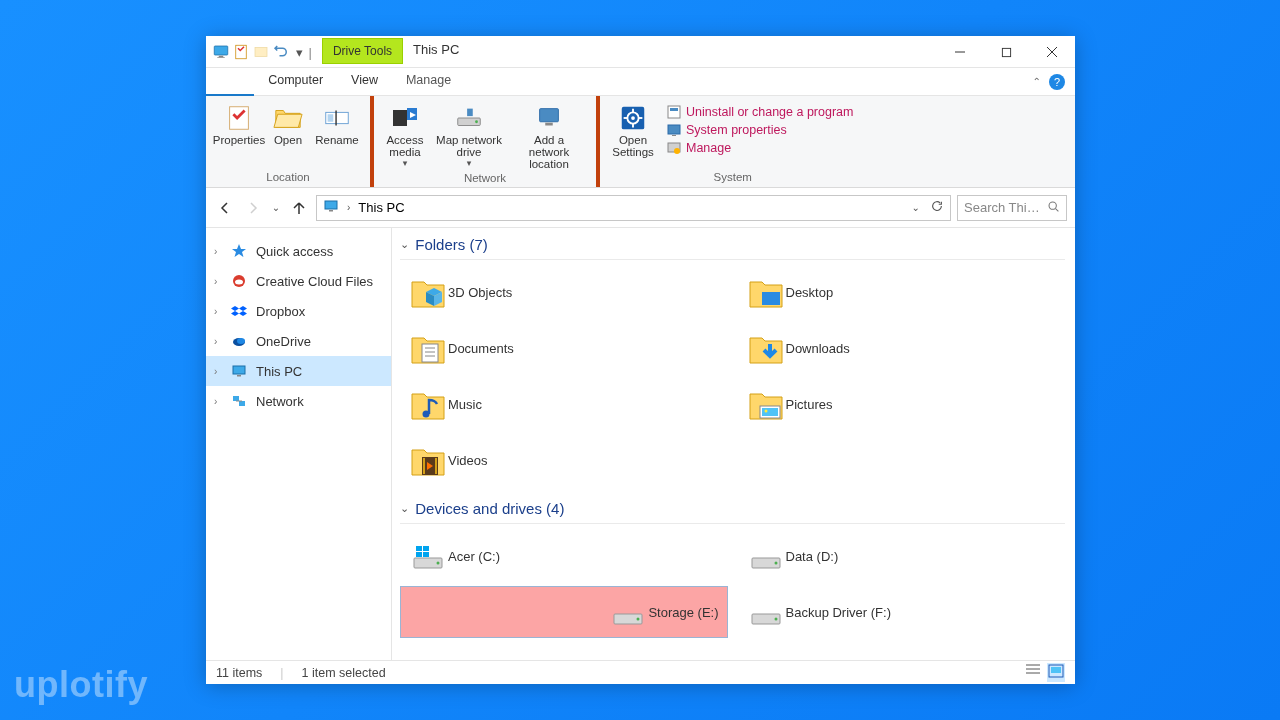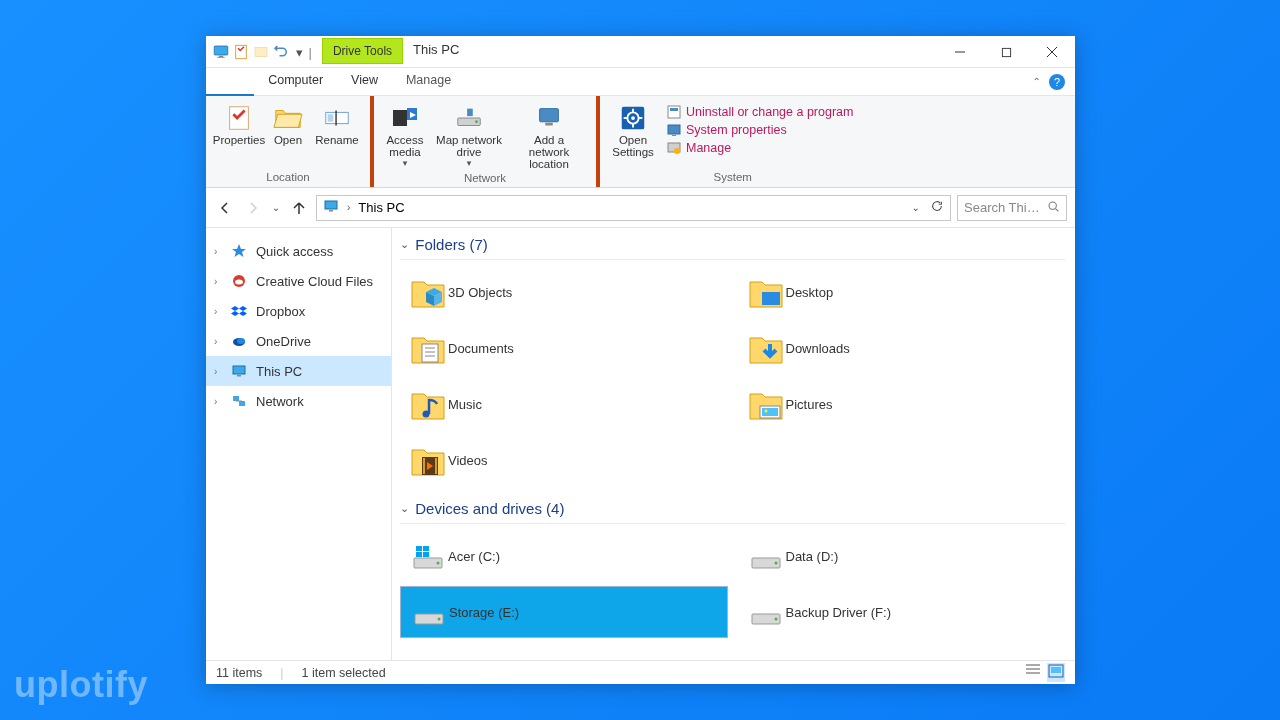--- a/index.html
+++ b/index.html
@@ -201,22 +201,23 @@
     gap: 4px 10px;
     padding: 2px 0 12px;
   }
   .item {
     display: flex;
     align-items: center;
     padding: 10px 8px;
     height: 52px;
   }
   .item.selected {
-    background: #0ea5e9;
+    background: #fca5a5;
     border: 1px solid #9ab4d4;
+    justify-content: flex-end;
   }
   .item .ico { width: 40px; height: 40px; display:flex; align-items:center; justify-content:center; }
   .item .label { color: #333; }
   
   .statusbar {
     height: 24px;
     display: flex;
     align-items: center;
     gap: 18px;
     padding: 0 10px;

